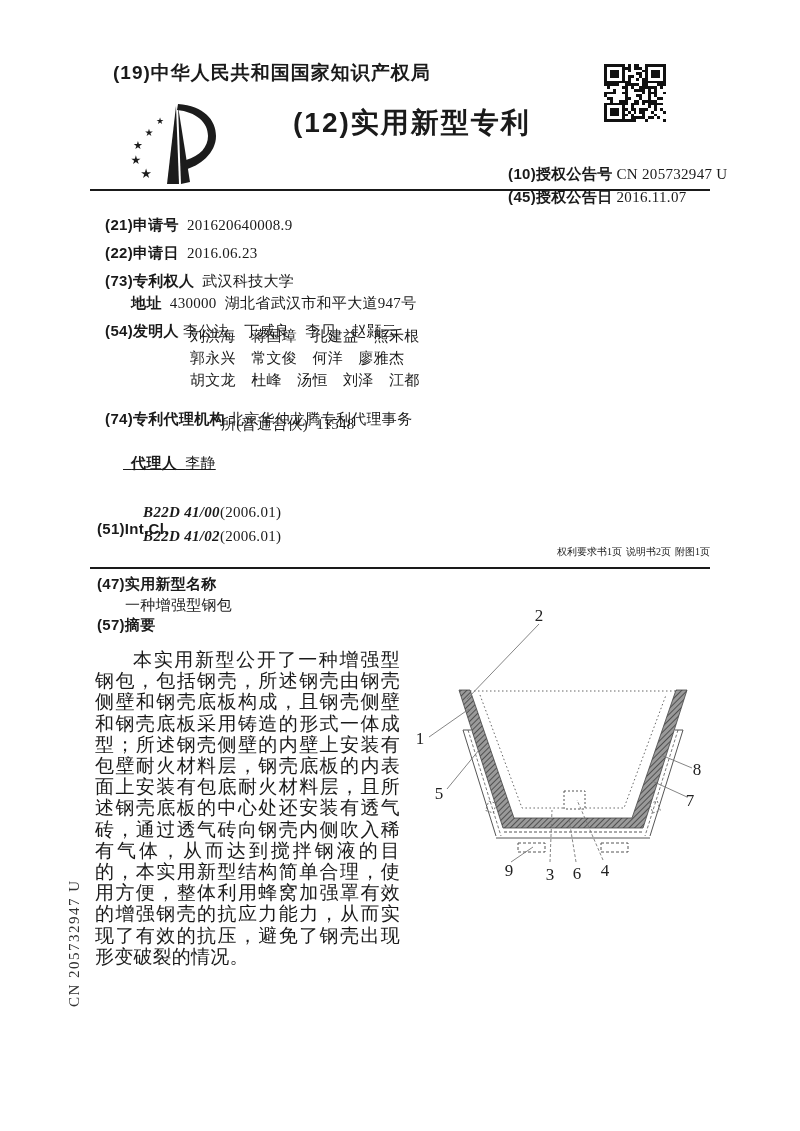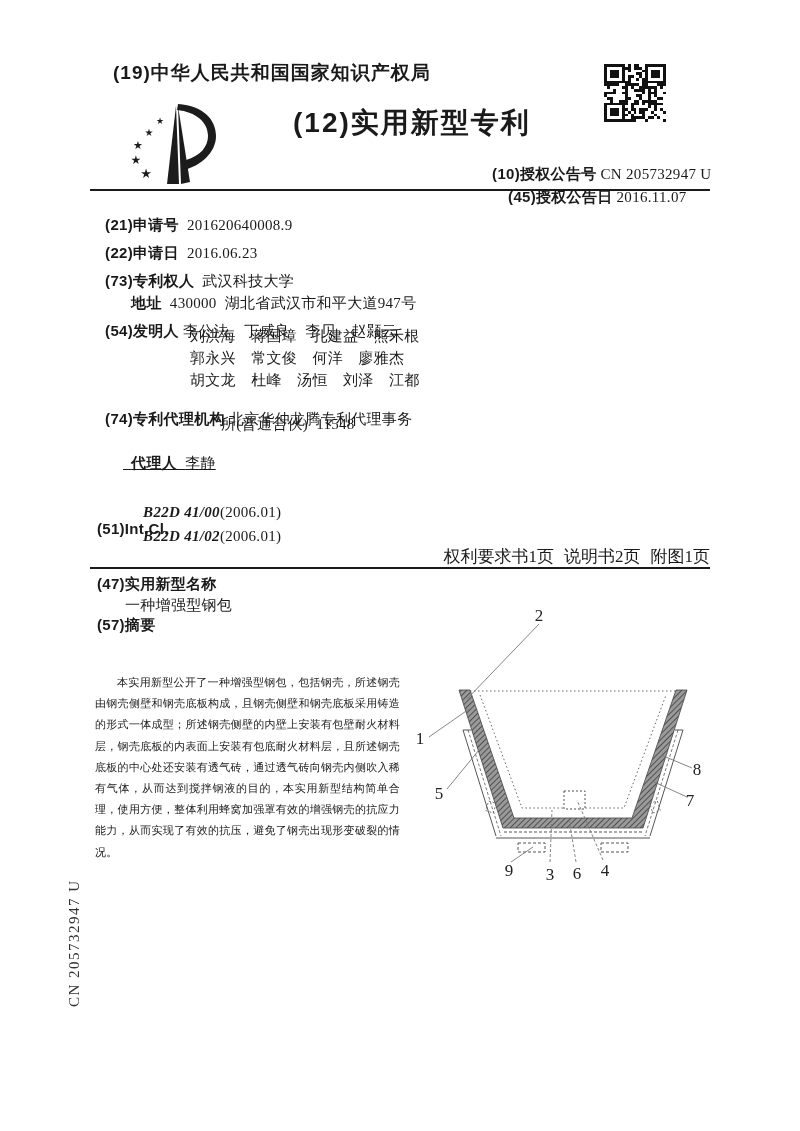--- a/index.html
+++ b/index.html
@@ -7,24 +7,24 @@
     width:800px;height:1131px;position:relative;background:#ffffff;
     font-family:"Liberation Serif",serif;color:#1a1a1a;overflow:hidden;
   }
   .abs{position:absolute;}
   .lb{font-family:"Liberation Sans",sans-serif;font-weight:700;}
   .vl{font-family:"Liberation Serif",serif;font-weight:400;}
   .kv{position:absolute;font-size:15px;white-space:pre;letter-spacing:.3px;}
   .office{font-size:19px;letter-spacing:1px;}
   .doctype{font-size:28px;letter-spacing:2px;}
   .divider{position:absolute;left:90px;width:620px;height:2px;background:#1a1a1a;}
-  .pages{position:absolute;display:flex;gap:10px;font-size:17px;justify-content:space-between;}
+  .pages{position:absolute;display:flex;gap:4px;font-size:10px;justify-content:space-between;}
   .abstract{
-    position:absolute;left:95px;top:672px;width:305px;
-    font-size:11px;line-height:21.2px;text-align:justify;text-indent:2em;
+    position:absolute;left:95px;top:649px;width:305px;
+    font-size:19px;line-height:21.2px;text-align:justify;text-indent:2em;
     letter-spacing:.2px;
   }
   .code{font-style:italic;font-weight:700;margin-left:12px;}
   .fig{position:absolute;left:400px;top:598px;width:320px;height:295px;}
   .fig-num{position:absolute;width:14px;text-align:center;font-size:17px;
     font-family:"Liberation Serif",serif;color:#222;}
   .vert-id{
     position:absolute;left:66px;top:1007px;transform:rotate(-90deg);
     transform-origin:0 0;font-size:15px;letter-spacing:1.5px;color:#333;
     font-family:"Liberation Serif",serif;white-space:pre;
@@ -199,21 +199,21 @@
         <rect x="14" y="0" width="7" height="7"></rect>
         <rect x="15" y="1" width="5" height="5" fill="#fff"></rect>
         <rect x="16" y="2" width="3" height="3"></rect>
         <rect x="0" y="14" width="7" height="7"></rect>
         <rect x="1" y="15" width="5" height="5" fill="#fff"></rect>
         <rect x="2" y="16" width="3" height="3"></rect>
       </g>
     </svg>
 </div>
 
-<div class="kv" style="left:484px;top:148px;">
+<div class="kv" style="left:500px;top:148px;">
   <span class="lb">(10)授权公告号</span><span> </span><span class="vl">CN 205732947 U</span>
 </div>
 <div class="kv" style="left:500px;top:171px;">
   <span class="lb">(45)授权公告日</span><span> </span><span class="vl">2016.11.07</span>
 </div>
 
 <div class="divider" style="top:189px;"></div>
 
 <div class="kv" style="left:97px;top:199px;">
   <span class="lb">(21)申请号</span><span>  </span><span class="vl">201620640008.9</span>

